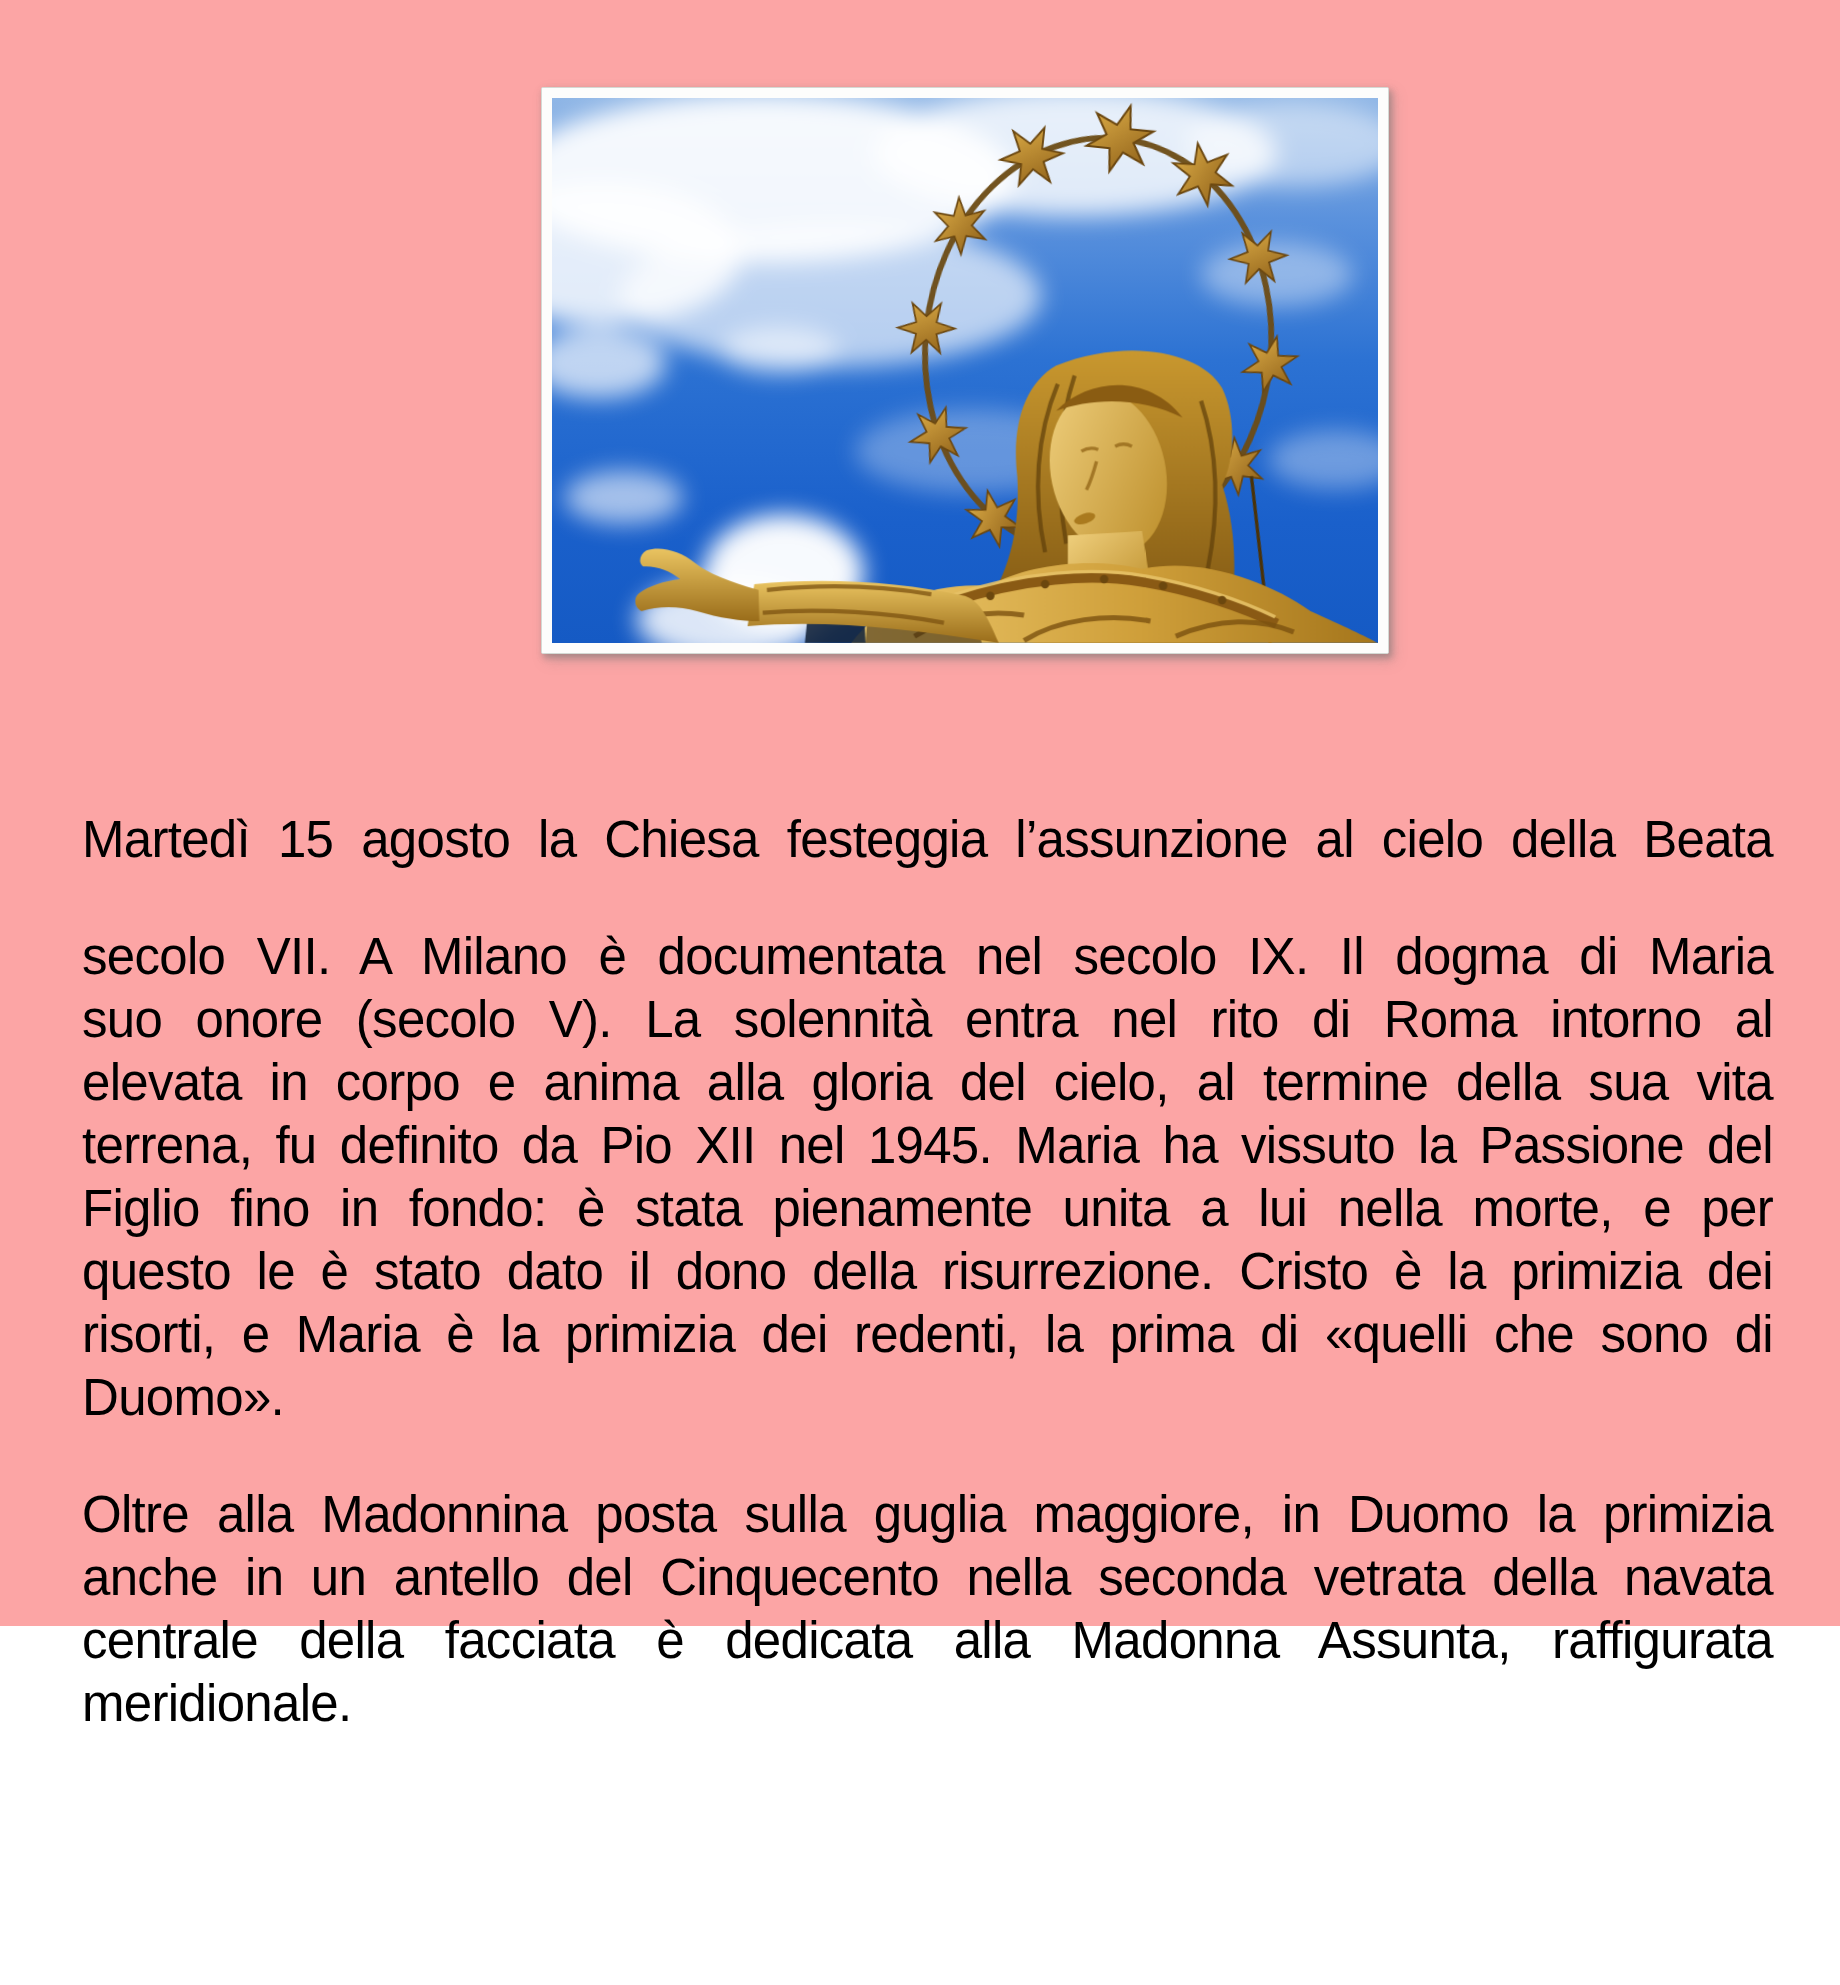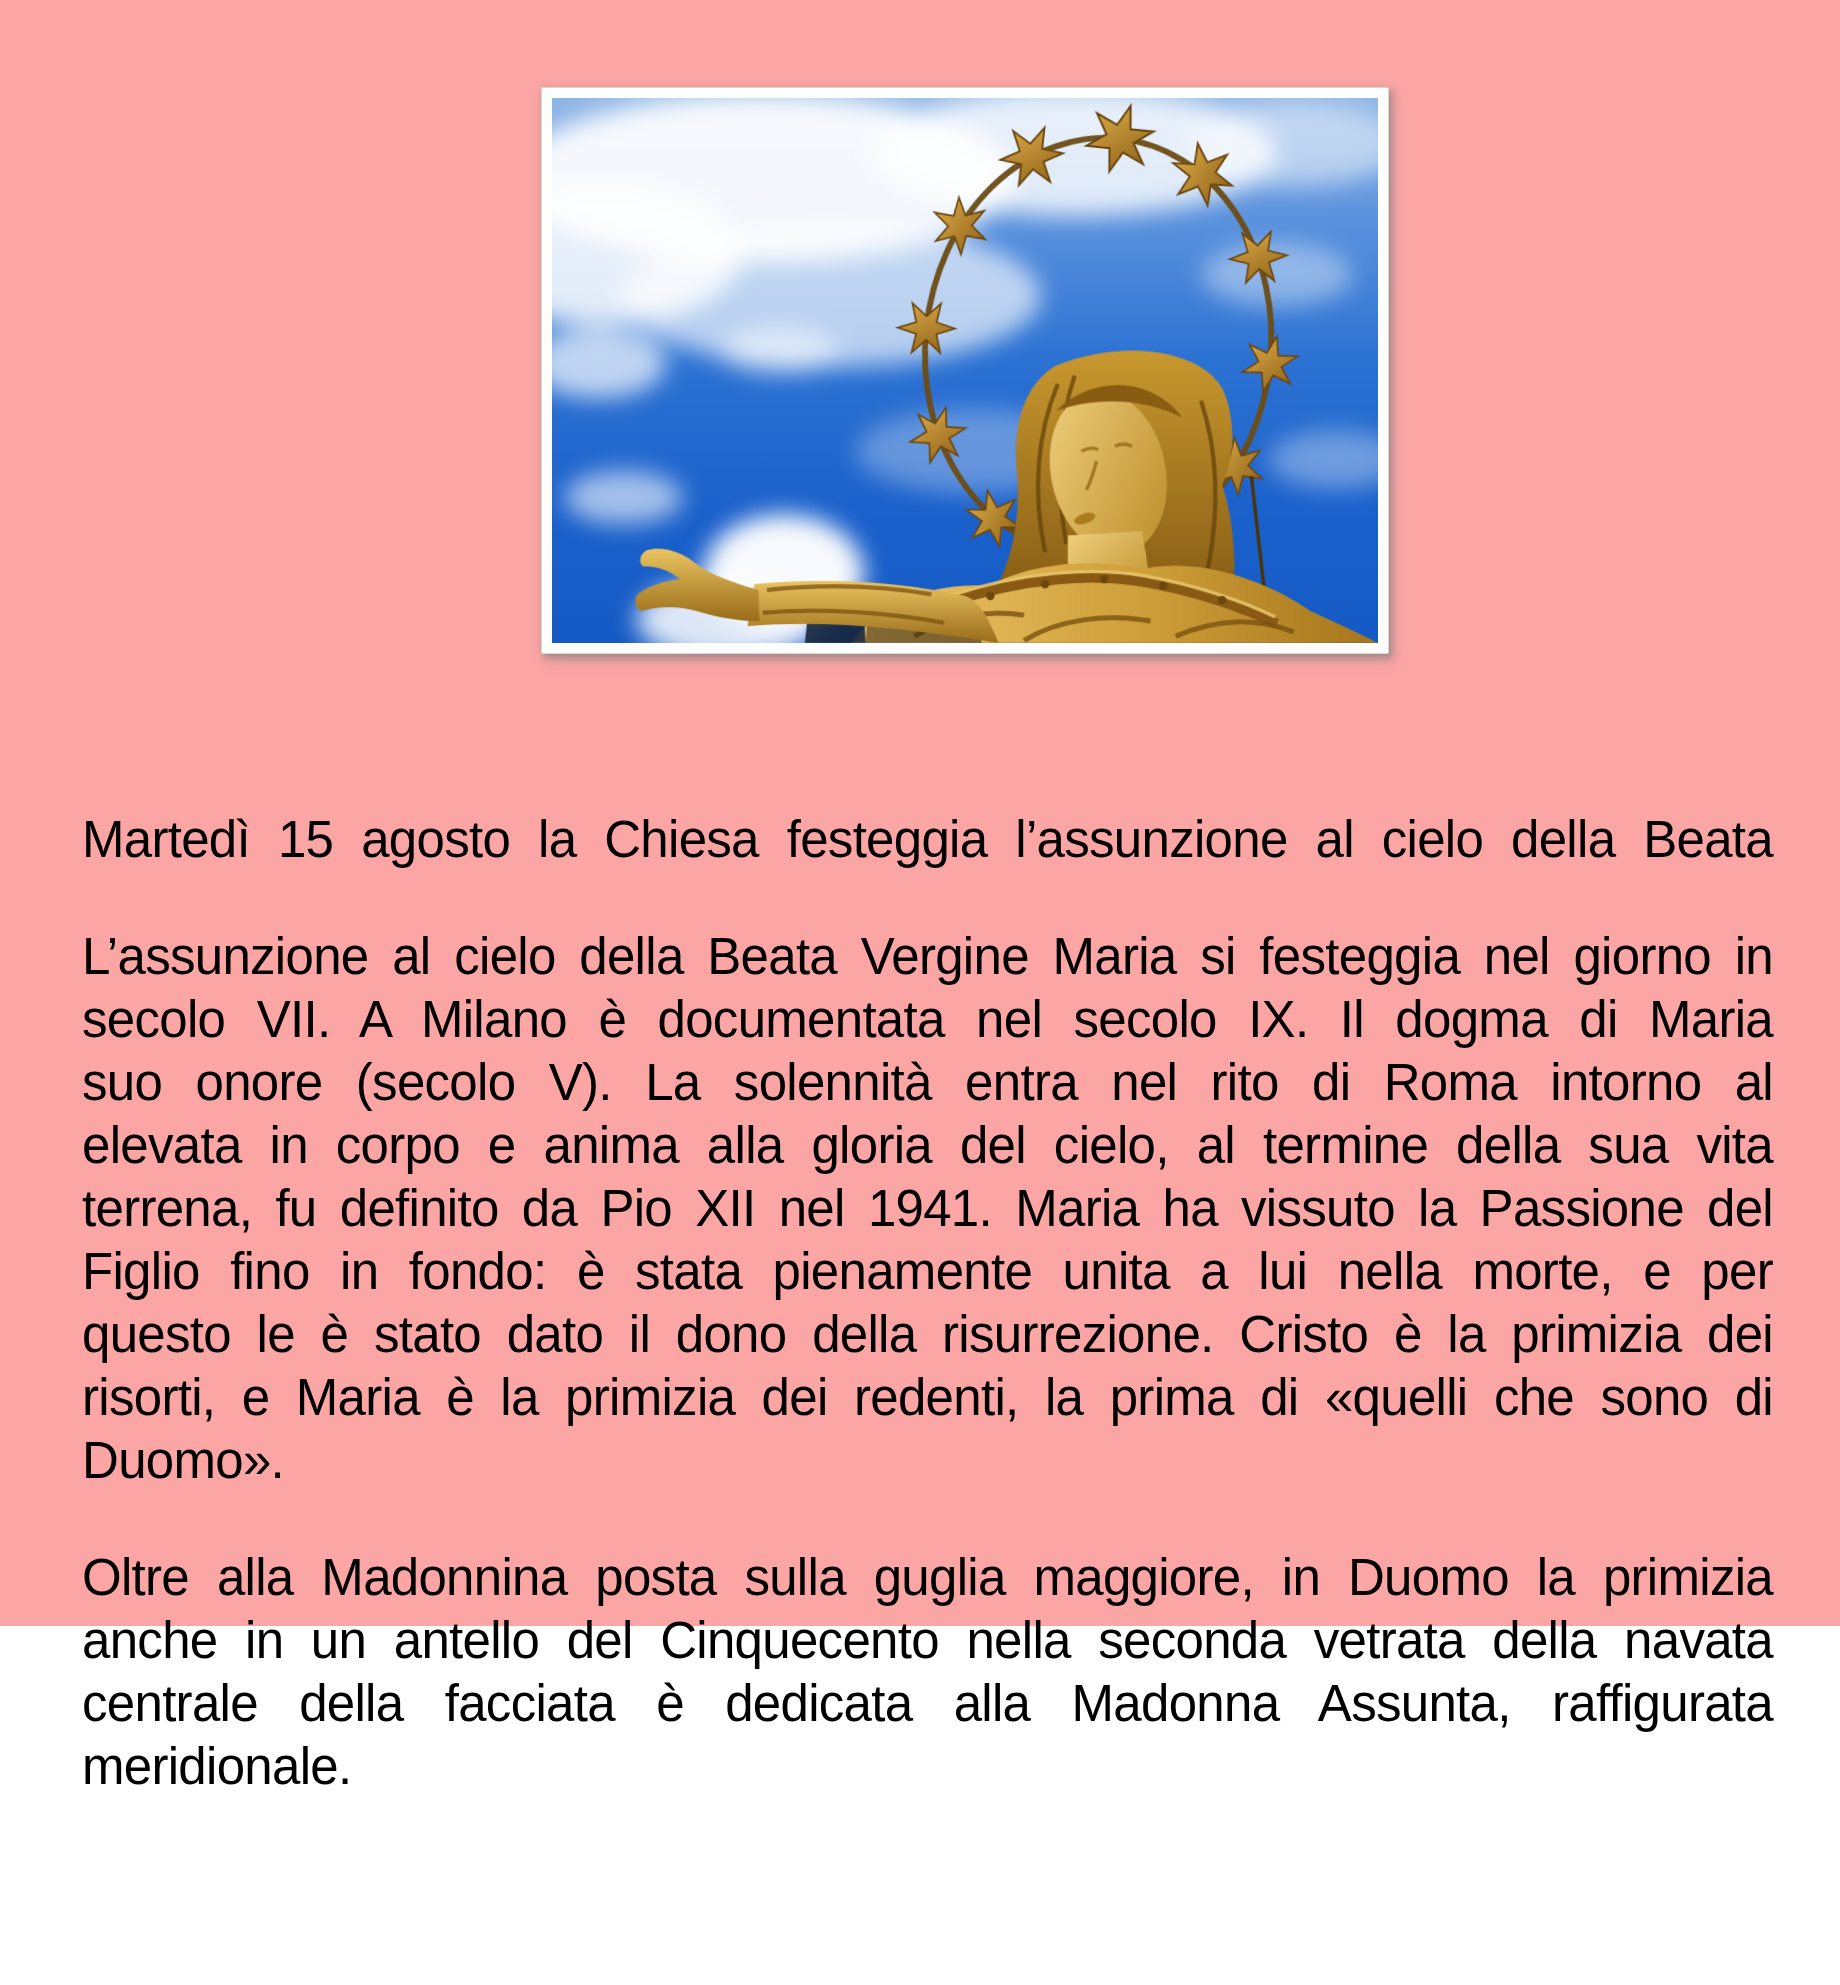--- a/index.html
+++ b/index.html
@@ -159,25 +159,24 @@
         </g>
       </g>
     </svg>
   </figure>
 
   <section class="article">
       <div class="paragraph">
         <div class="line">Martedì 15 agosto la Chiesa festeggia l’assunzione al cielo della Beata</div>
       </div>
       <div class="paragraph">
-        <div class="line">L’assunzione al cielo della Beata Vergine Maria si festeggia nel giorno in</div>
         <div class="line">secolo VII. A Milano è documentata nel secolo IX. Il dogma di Maria</div>
         <div class="line">suo onore (secolo V). La solennità entra nel rito di Roma intorno al</div>
         <div class="line">elevata in corpo e anima alla gloria del cielo, al termine della sua vita</div>
-        <div class="line">terrena, fu definito da Pio XII nel 1941. Maria ha vissuto la Passione del</div>
+        <div class="line">terrena, fu definito da Pio XII nel 1945. Maria ha vissuto la Passione del</div>
         <div class="line">Figlio fino in fondo: è stata pienamente unita a lui nella morte, e per</div>
         <div class="line">questo le è stato dato il dono della risurrezione. Cristo è la primizia dei</div>
         <div class="line">risorti, e Maria è la primizia dei redenti, la prima di «quelli che sono di</div>
         <div class="line last">Duomo».</div>
       </div>
       <div class="paragraph">
         <div class="line">Oltre alla Madonnina posta sulla guglia maggiore, in Duomo la primizia</div>
         <div class="line">anche in un antello del Cinquecento nella seconda vetrata della navata</div>
         <div class="line">centrale della facciata è dedicata alla Madonna Assunta, raffigurata</div>
         <div class="line last">meridionale.</div>

